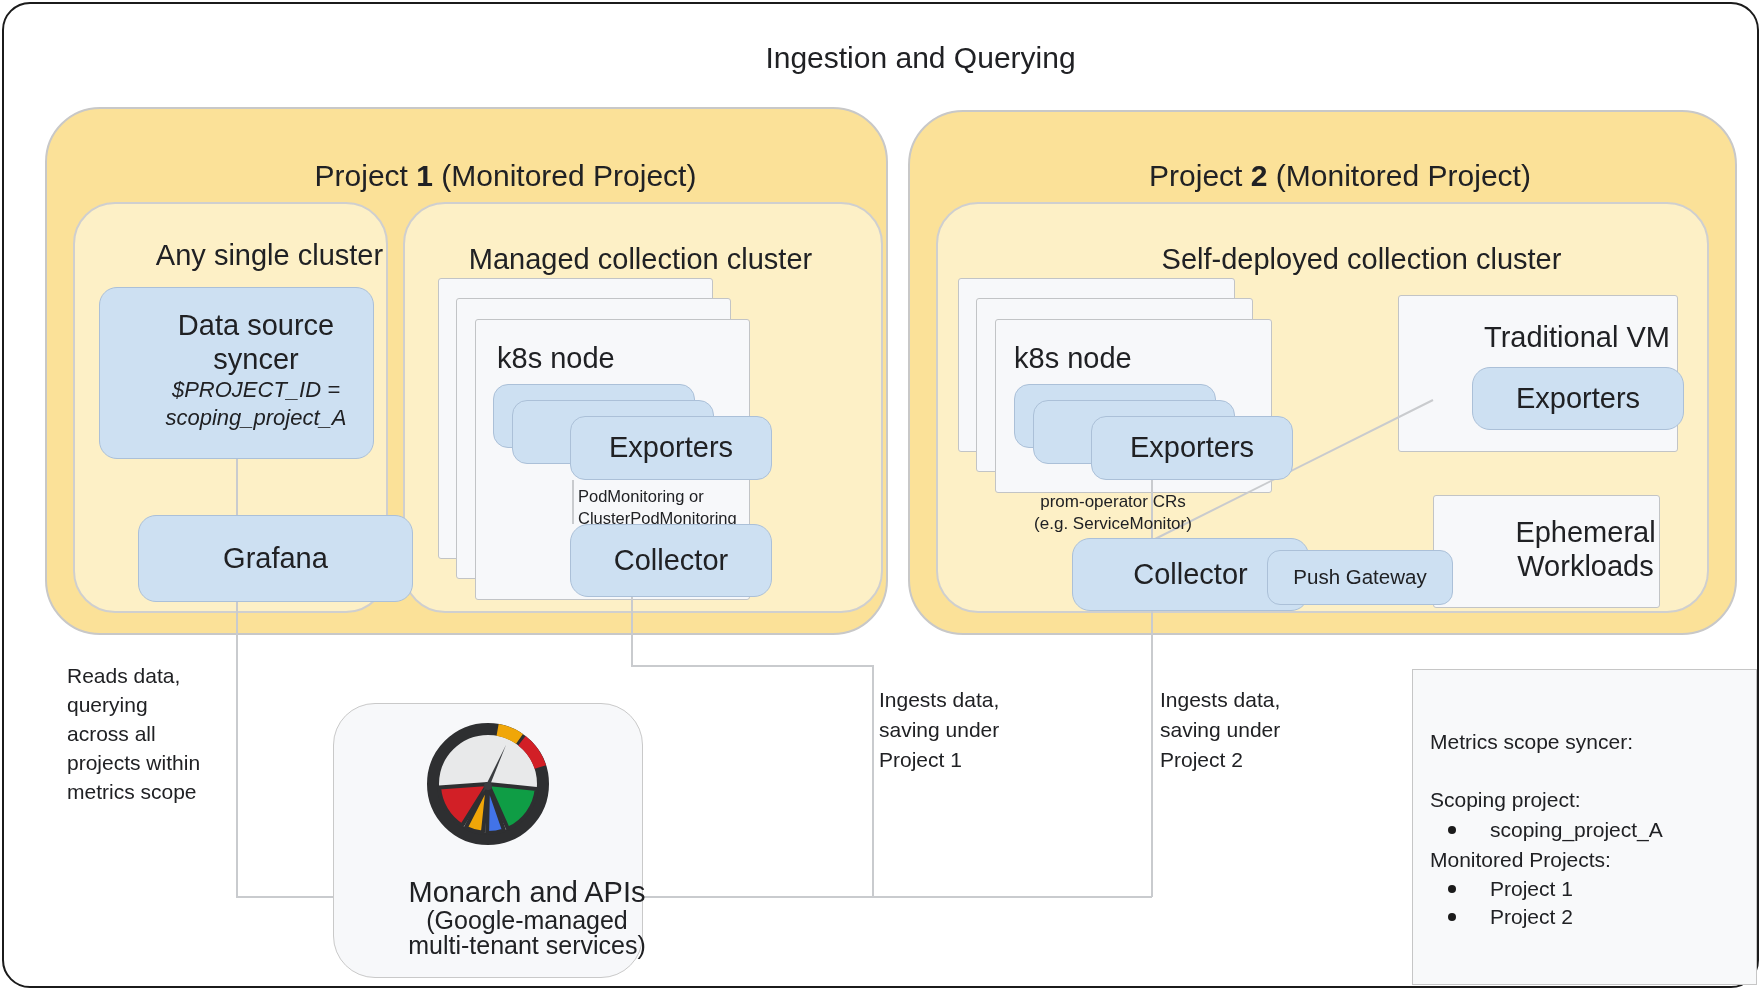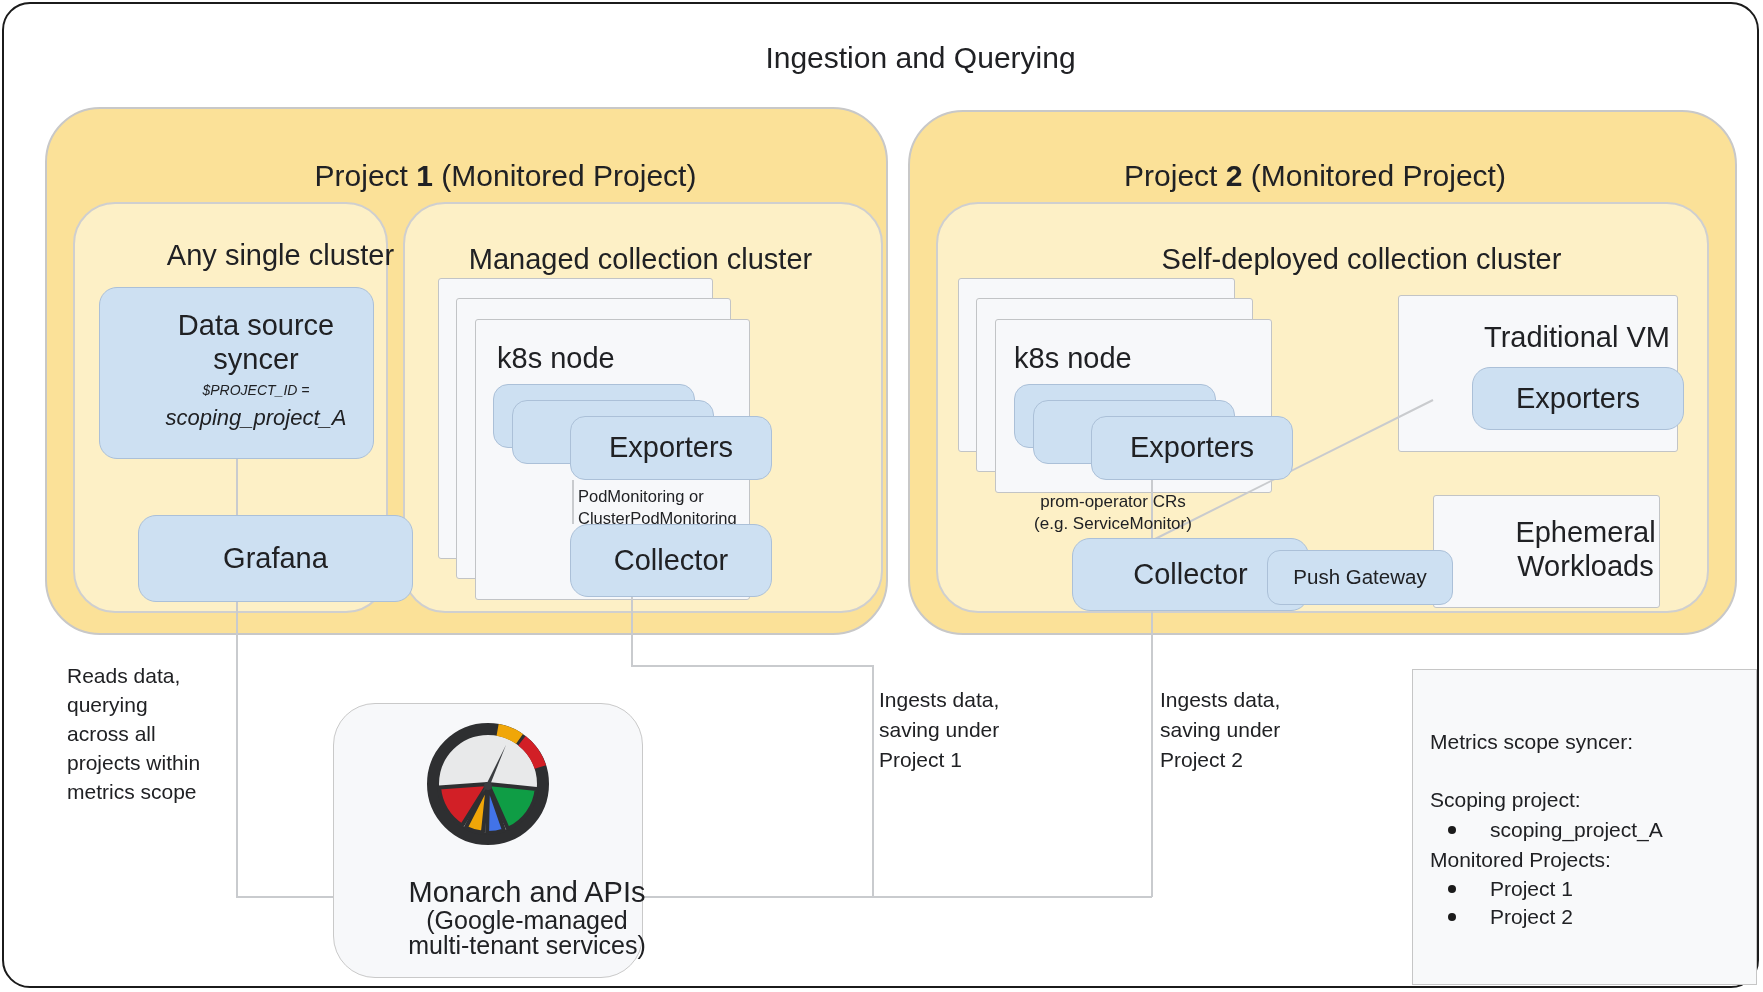--- a/index.html
+++ b/index.html
@@ -31,32 +31,32 @@
   <div class="abs canvas-border"></div>
 
   <div class="abs ctr t30" style="left:0;top:40px;width:1763px;">Ingestion and Querying</div>
 
   <div class="abs gold" style="left:45px;top:107px;width:843px;height:528px;"></div>
   <div class="abs ctr t30" style="left:45px;top:158px;width:843px;">
     <span>Project </span><span class="bold">1</span><span> (Monitored Project)</span>
   </div>
 
   <div class="abs lyellow" style="left:73px;top:202px;width:315px;height:411px;"></div>
-  <div class="abs ctr t29" style="left:84px;top:238px;width:315px;">Any single cluster</div>
+  <div class="abs ctr t29" style="left:73px;top:238px;width:315px;">Any single cluster</div>
 
   <div class="abs lyellow" style="left:403px;top:202px;width:480px;height:411px;"></div>
   <div class="abs ctr t29" style="left:403px;top:242px;width:397px;">Managed collection cluster</div>
 
   <div class="abs card" style="left:438px;top:278px;width:275px;height:281px;"></div>
   <div class="abs card" style="left:456px;top:298px;width:275px;height:281px;"></div>
   <div class="abs card" style="left:475px;top:319px;width:275px;height:281px;"></div>
   <div class="abs t29" style="left:497px;top:341px;">k8s node</div>
 
   <div class="abs gold" style="left:908px;top:110px;width:829px;height:525px;"></div>
-  <div class="abs ctr t30" style="left:883px;top:158px;width:754px;padding-left:32px;">
+  <div class="abs ctr t30" style="left:908px;top:158px;width:754px;padding-left:32px;">
     <span>Project </span><span class="bold">2</span><span> (Monitored Project)</span>
   </div>
 
   <div class="abs lyellow" style="left:936px;top:202px;width:773px;height:411px;"></div>
   <div class="abs ctr t29" style="left:936px;top:242px;width:773px;">Self-deployed collection cluster</div>
 
   <div class="abs card" style="left:958px;top:278px;width:277px;height:174px;"></div>
   <div class="abs card" style="left:976px;top:298px;width:277px;height:174px;"></div>
   <div class="abs card" style="left:995px;top:319px;width:277px;height:174px;"></div>
   <div class="abs t29" style="left:1014px;top:341px;">k8s node</div>
@@ -79,21 +79,21 @@
       <path d="M1414,577 H1433"></path>
       <path d="M237,602 V897 H1152"></path>
       <path d="M632,597 V666 H873 V897"></path>
       <path d="M1152,611 V897"></path>
     </g>
   </svg>
 
   <div class="abs blue" style="left:99px;top:287px;width:275px;height:172px;padding-top:20px;">
     <div class="ctr t29">Data source</div>
     <div class="ctr t29">syncer</div>
-    <div class="ctr it" style="font-size:14px;line-height:28px;">$PROJECT_ID =</div>
+    <div class="ctr it" style="font-size:22px;line-height:28px;">$PROJECT_ID =</div>
     <div class="ctr it" style="font-size:22px;line-height:28px;">scoping_project_A</div>
   </div>
 
   <div class="abs blue ctr t29" style="left:99px;top:515px;width:275px;height:87px;line-height:84px;">Grafana</div>
 
   <div class="abs blue" style="left:493px;top:384px;width:202px;height:64px;border-radius:15px;"></div>
   <div class="abs blue" style="left:512px;top:400px;width:202px;height:64px;border-radius:15px;"></div>
   <div class="abs blue ctr t29" style="left:531px;top:416px;width:202px;height:64px;border-radius:15px;line-height:61px;">Exporters</div>
 
   <div class="abs note" style="left:578px;top:486px;font-size:16.5px;line-height:21.5px;">

